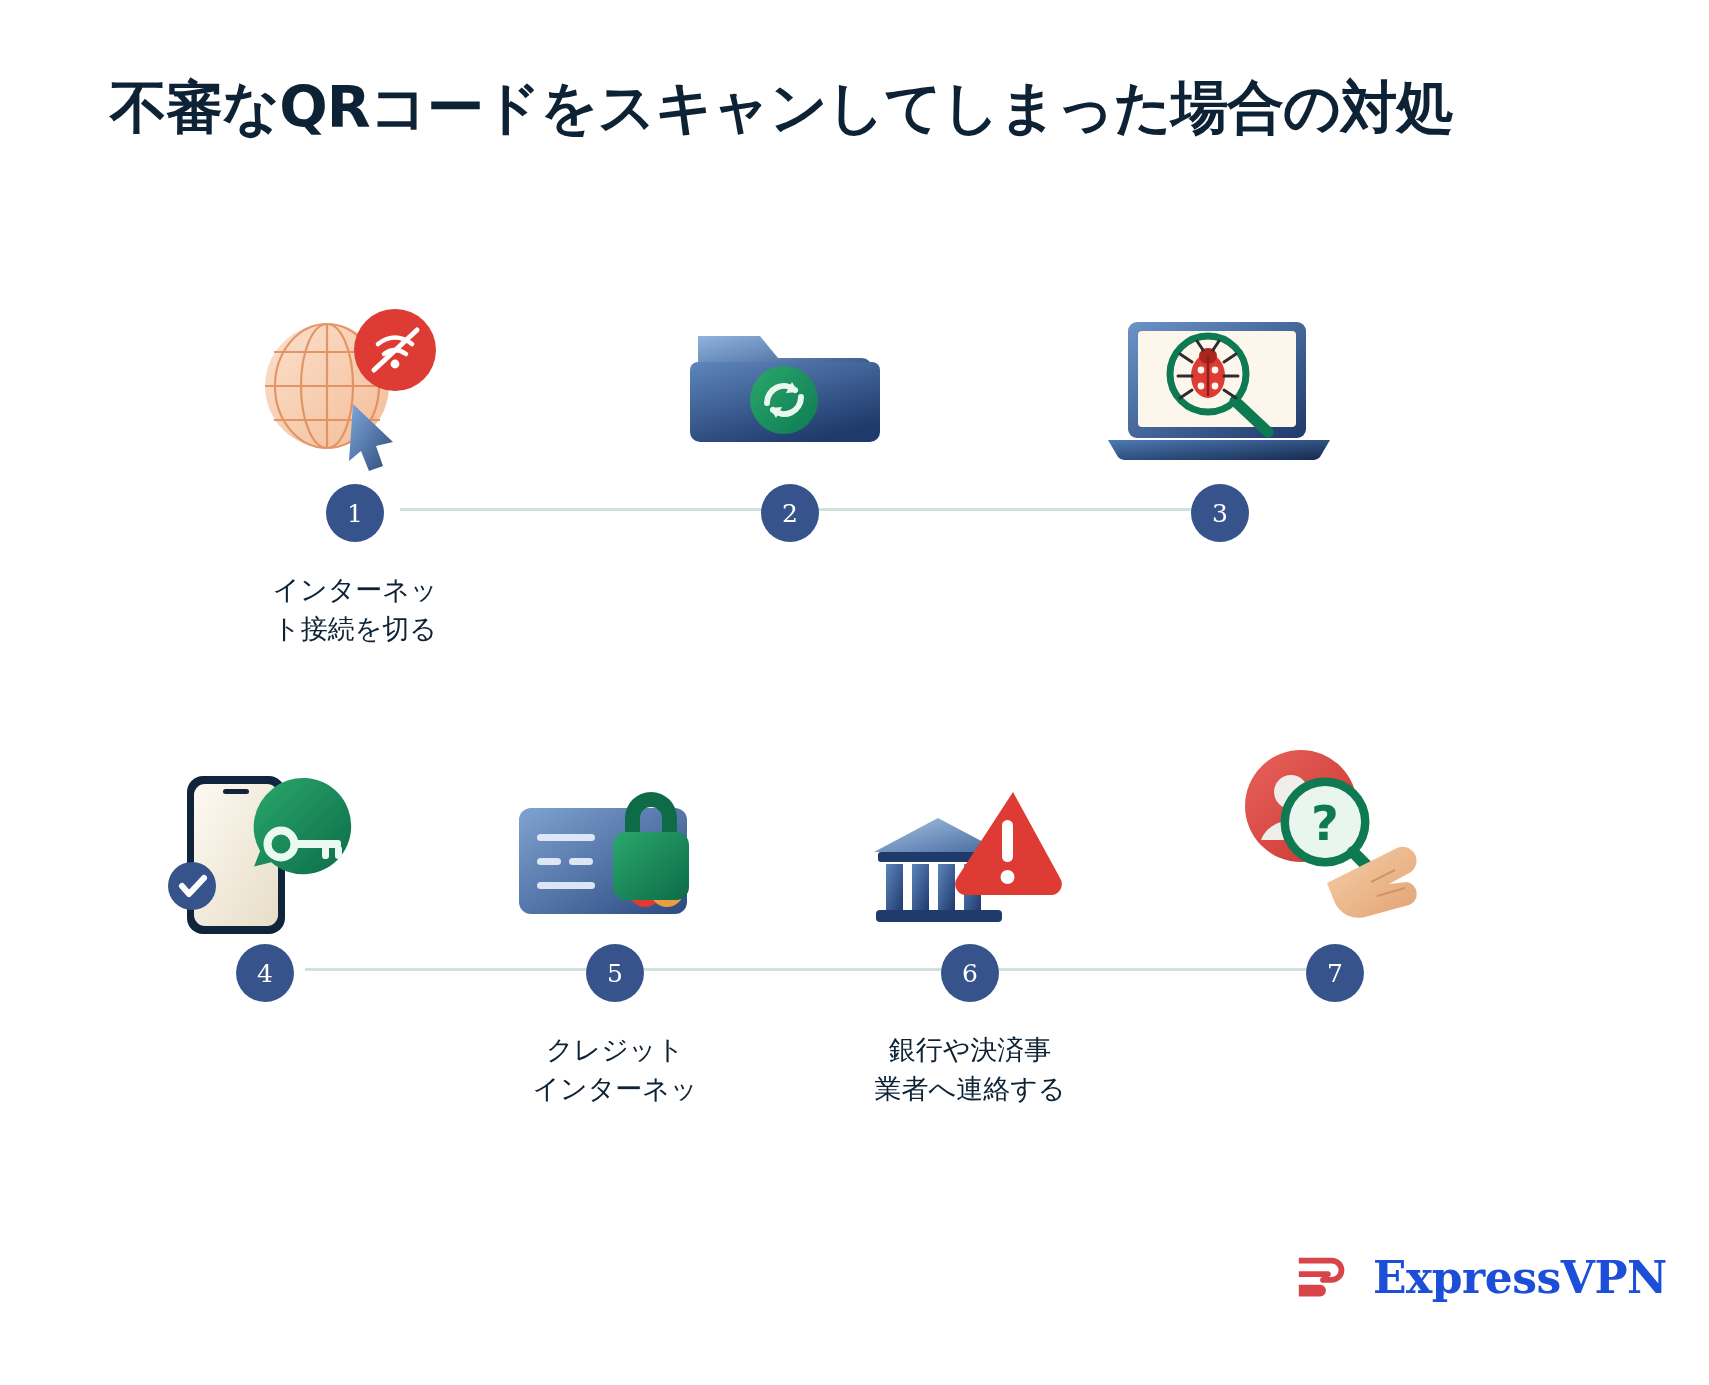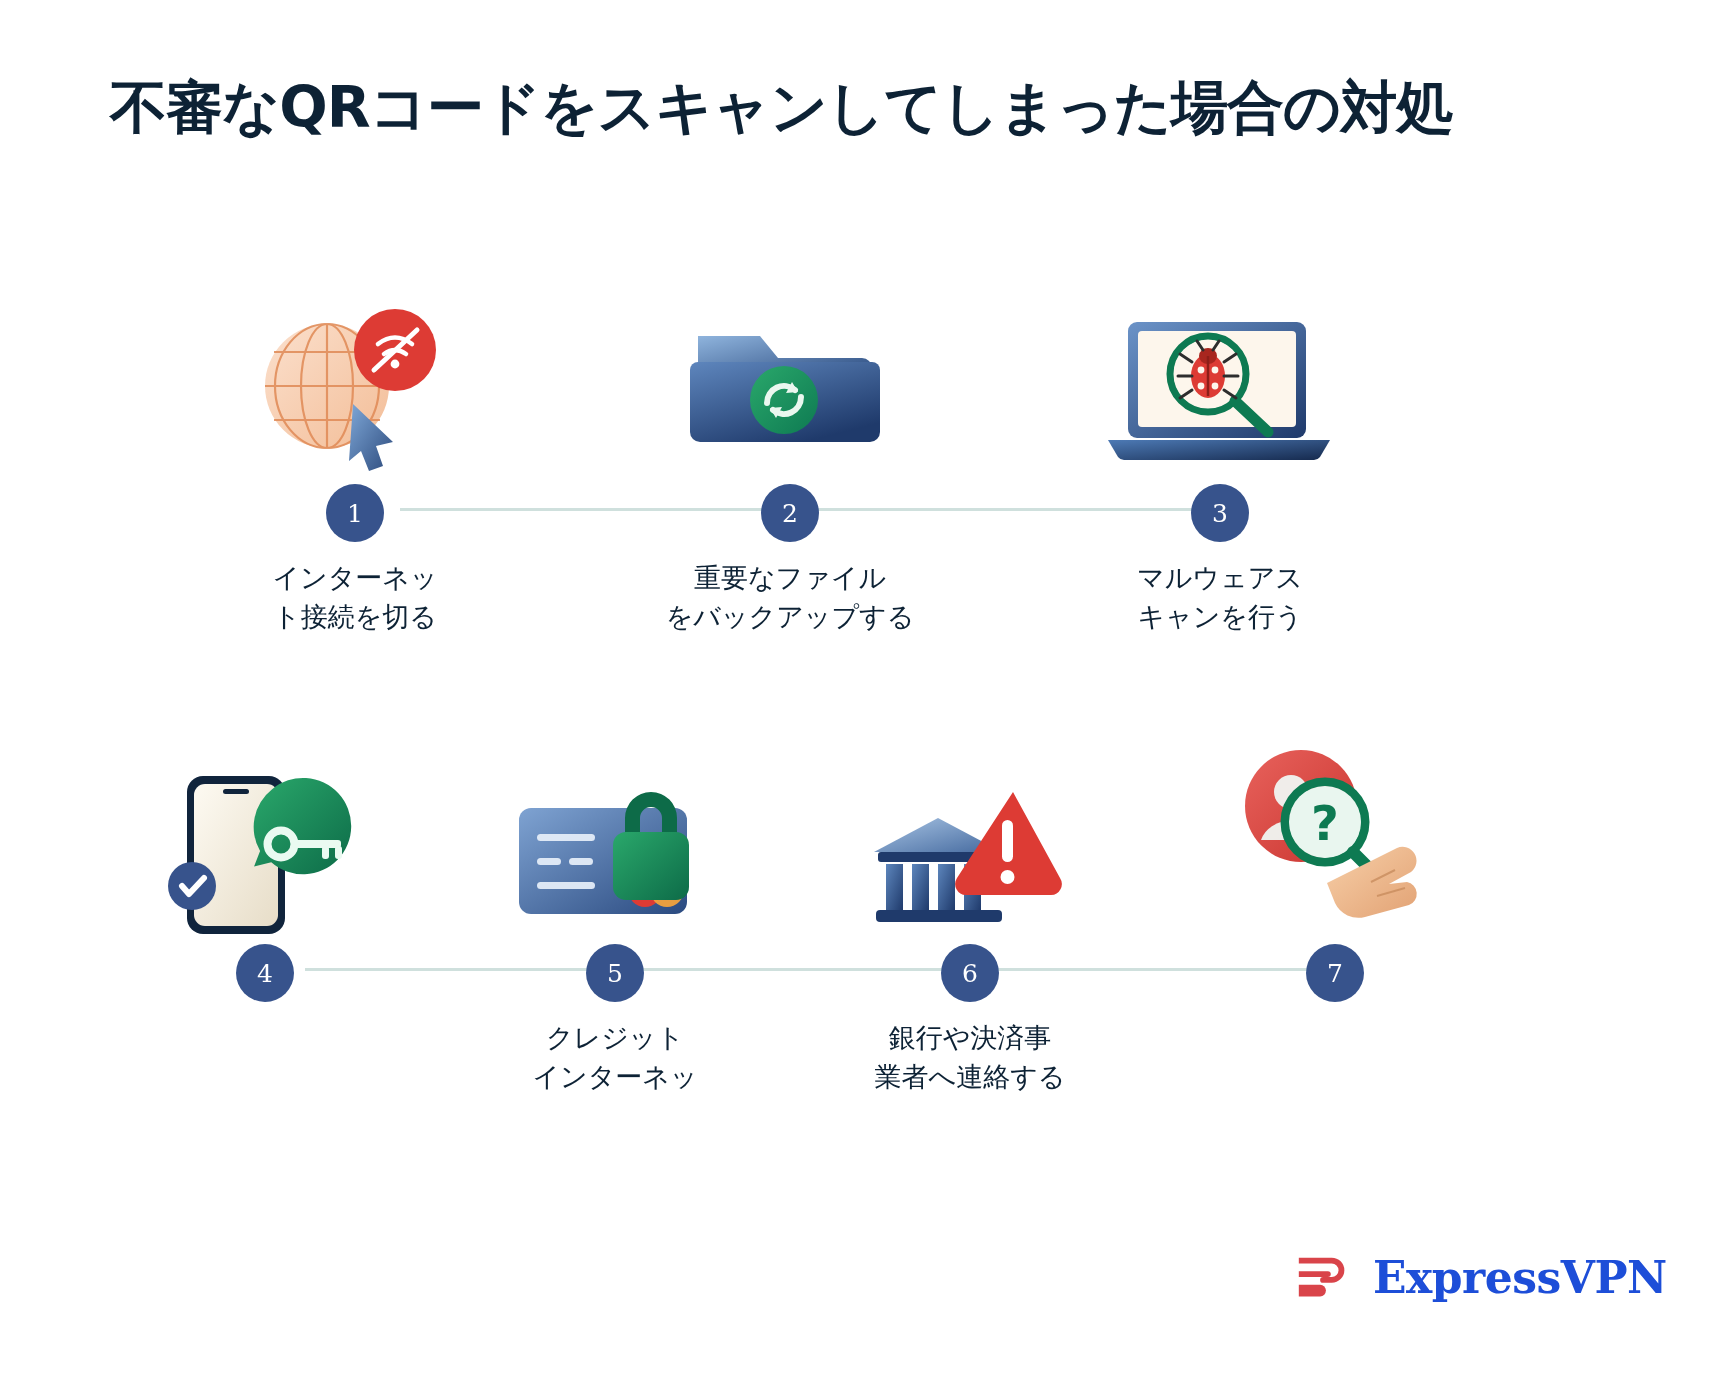--- a/index.html
+++ b/index.html
@@ -64,21 +64,21 @@
     background: #37538c;
     color: #ffffff;
     font-size: 25px;
     display: flex;
     align-items: center;
     justify-content: center;
     font-family: "DejaVu Serif", "Liberation Serif", serif;
     font-weight: 400;
   }
   .caption {
-    margin-top: 12px;
+    margin-top: 24px;
     font-size: 27px;
     line-height: 1.45;
     color: #0d2235;
     font-weight: 400;
     white-space: pre-line;
   }
 
   .logo {
     position: absolute;
     left: 1293px;
@@ -171,22 +171,20 @@
             <path d="M87 103 a17 17 0 0 1 28 -13"></path>
             <path d="M121 97 a17 17 0 0 1 -28 13"></path>
           </g>
           <path d="M112 82 l6 10 l-12 1 Z" fill="#eaf7ef"></path>
           <path d="M96 118 l-6 -10 l12 -1 Z" fill="#eaf7ef"></path>
         </svg>
       </div>
       <div class="badge-wrap">
         <div class="badge">2</div>
       </div>
-      <div class="caption">重要なファイル
-をバックアップする</div>
     </div>
 
     <div class="step" style="left:1070px; top:0px;">
       <div class="art">
         <svg width="240" height="180" viewBox="0 0 240 180">
           <defs>
             <linearGradient id="g3" x1="0" y1="0" x2="1" y2="1">
               <stop offset="0%" stop-color="#6b93c8"></stop>
               <stop offset="100%" stop-color="#1f3a6b"></stop>
             </linearGradient>
@@ -218,22 +216,20 @@
             <circle cx="101" cy="70" r="3.4" fill="#fdf6ec"></circle>
             <circle cx="115" cy="70" r="3.4" fill="#fdf6ec"></circle>
             <circle cx="101" cy="86" r="3.4" fill="#fdf6ec"></circle>
             <circle cx="115" cy="86" r="3.4" fill="#fdf6ec"></circle>
           </g>
         </svg>
       </div>
       <div class="badge-wrap">
         <div class="badge">3</div>
       </div>
-      <div class="caption">マルウェアス
-キャンを行う</div>
     </div>
   </div>
 
   <div class="row row-2">
 
     <div class="connector" style="left:305px; top:208px; width:1020px;"></div>
 
     <div class="step" style="left:115px; top:0px;">
       <div class="art">
         <svg width="220" height="180" viewBox="0 0 220 180">

